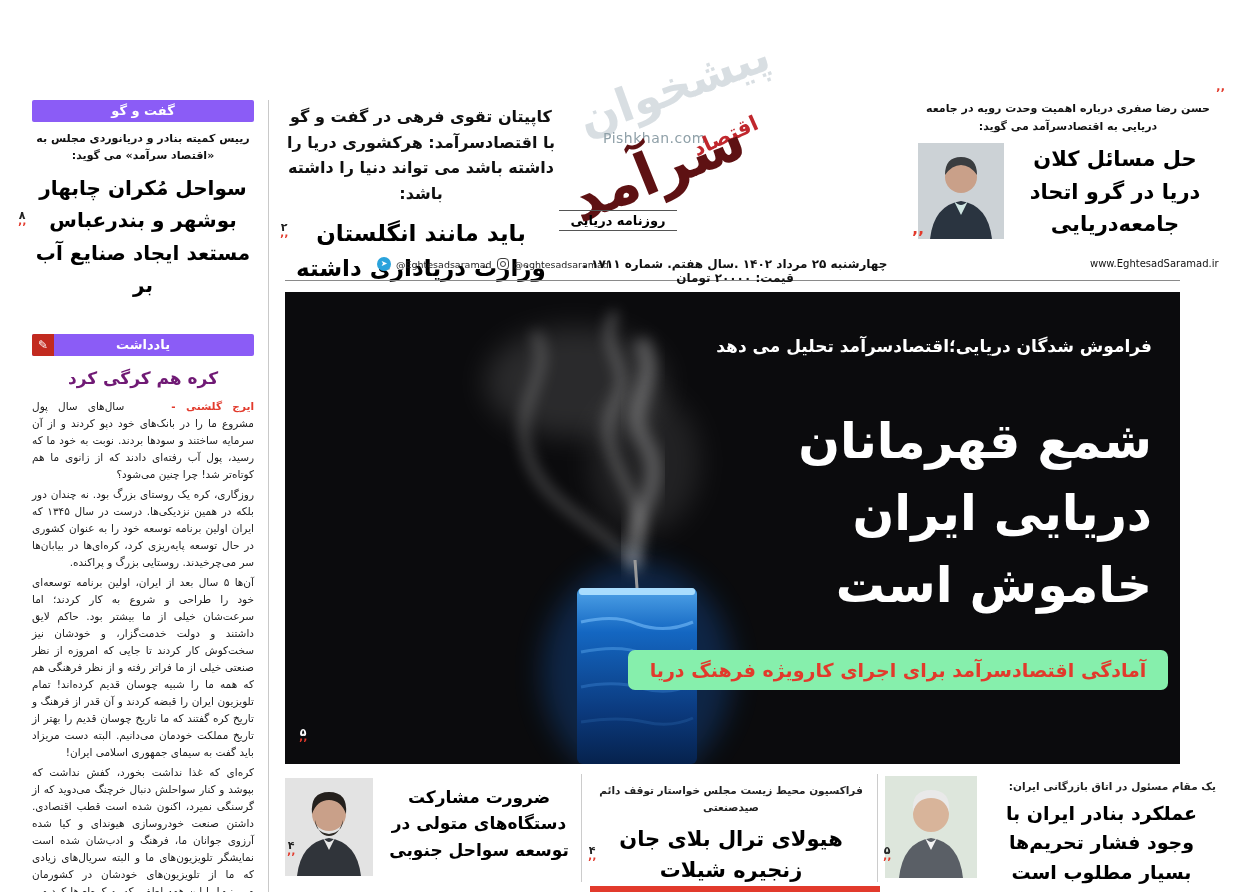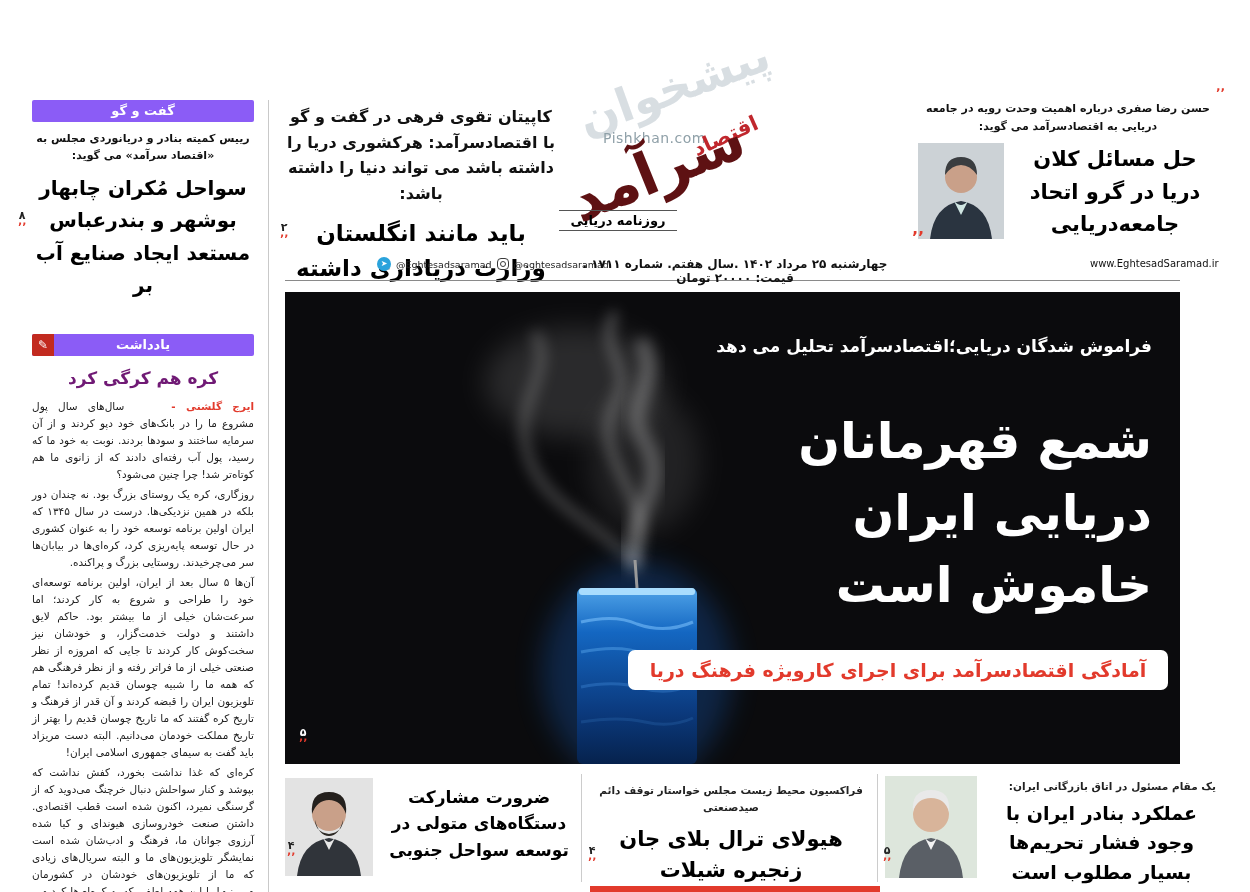--- a/index.html
+++ b/index.html
@@ -51,21 +51,21 @@
   .ig-icon { display:inline-block; width:12px; height:12px; border:1.5px solid #3a3a3a; border-radius:4px; position:relative; }
   .ig-icon::after { content:""; position:absolute; inset:2px; border:1.5px solid #3a3a3a; border-radius:50%; }
   .date-text { position:absolute; left:285px; top:7px; width:330px; text-align:center; font-size:12px; font-weight:700; color:#111; }
 
   
   .hero { position:absolute; left:285px; top:292px; width:895px; height:472px; background:#0b0b0d; }
   .hero-smoke { position:absolute; left:0; top:0; width:520px; height:472px; }
   .hero-kicker { position:absolute; top:44px; right:28px; font-size:17px; font-weight:bold; color:#fff;text-align:right; }
   .hero-title { position:absolute; top:92px; right:28px; text-align:right;margin-top:33px; }
   .hero-title span { display:block; font-size:49px; font-weight:bold; color:#fff; line-height:1; margin-bottom:23px; }
-  .hero-band { position:absolute; right:12px; top:358px; width:540px; height:40px; background:#ffffff; border-radius:7px; display:flex; align-items:center; justify-content:center; }
+  .hero-band { position:absolute; right:12px; top:358px; width:540px; height:40px; background:#86efac; border-radius:7px; display:flex; align-items:center; justify-content:center; }
   .hero-band span { color:#e23a2c; font-size:19px; font-weight:bold; }
   .hero-page { bottom:14px; left:14px; color:#fff; }
   .hero-page .num { color:#fff; display:block; }
 
   
   .vdiv { position:absolute; top:774px; height:108px; width:1px; background:#cccccc; }
   .story { position:absolute; top:772px; height:114px; }
   .story .kicker { font-size:10.5px; font-weight:bold; color:#222; line-height:1.6; }
   .story .title { font-weight:bold; color:#000; }
   .story-a { left:285px; width:292px; display:flex; gap:8px; }

